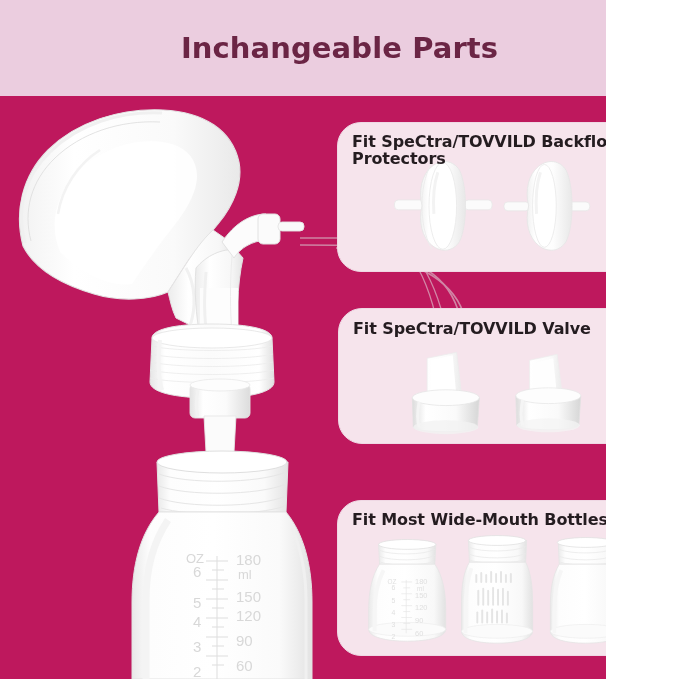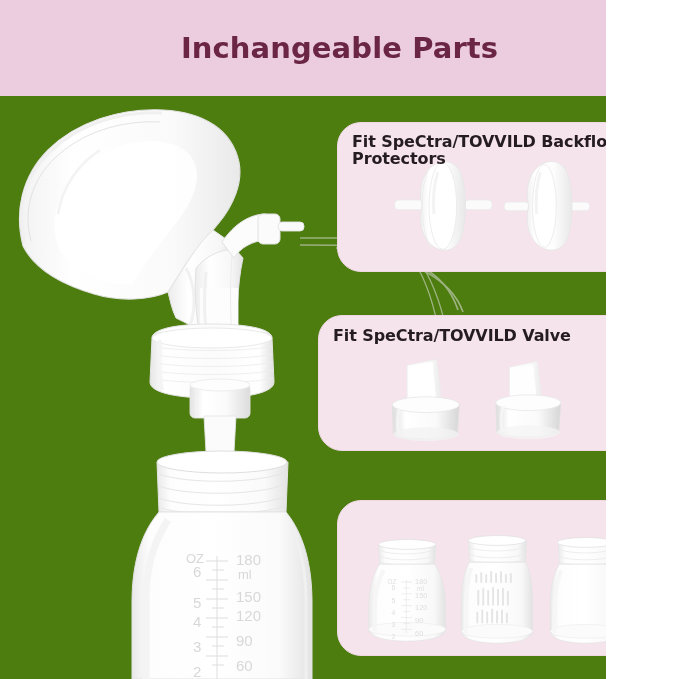--- a/index.html
+++ b/index.html
@@ -4,21 +4,21 @@
 <title>Inchangeable Parts</title>
 <style>
   html,body{margin:0;padding:0;}
   body{
     width:679px;height:679px;
     background:#ffffff;
     font-family:"Liberation Sans", sans-serif;
     overflow:hidden;
     position:relative;
   }
-  #page{position:absolute;inset:0;width:606px;height:679px;overflow:hidden;background:#4d7c0f;}
+  #page{position:absolute;inset:0;width:606px;height:679px;overflow:hidden;background:#be185d;}
 
   
   .header-band{
     position:absolute;left:0;top:0;width:679px;height:96px;
     background:#ebcddf;
     display:flex;align-items:center;justify-content:center;
   }
   .header-title{
     font-size:29px;
     font-weight:600;
@@ -43,21 +43,21 @@
     position:absolute;
     font-size:16px;
     line-height:17px;
     font-weight:600;
     color:#241c20;
     font-family:"DejaVu Sans", sans-serif;
     letter-spacing:-0.1px;
   }
   #callout-backflow{left:337px;top:122px;width:328px;height:150px;}
   #callout-backflow .callout-label{left:14px;top:10px;width:280px;}
-  #callout-valve{left:318px;top:308px;width:328px;height:136px;margin-top:7px;}
+  #callout-valve{left:338px;top:308px;width:328px;height:136px;}
   #callout-valve .callout-label{left:14px;top:11px;width:290px;}
   #callout-bottles{left:337px;top:500px;width:328px;height:156px;}
   #callout-bottles .callout-label{left:14px;top:10px;width:300px;}
 
   
   .box-art{position:absolute;left:0;top:0;width:100%;height:100%;}
 
   
   .scale-text{
     position:absolute;
@@ -434,15 +434,16 @@
           <path d="M 223 56 C 234 61, 268 61, 279 55"></path>
           <path d="M 224 62 C 235 66, 268 66, 278 61"></path>
         </g>
         <path d="M 223 64 C 216 76, 214 90, 214 106 L 214 132 C 214 140, 230 144, 250 144
                  C 270 144, 286 140, 286 132 L 286 106 C 286 90, 284 76, 279 64 Z" fill="url(#bt)" stroke="#e4e4e4" stroke-width="0.8"></path>
         <ellipse cx="250" cy="132" rx="36" ry="7" fill="#fbfbfb" stroke="#ededed" stroke-width="0.7"></ellipse>
         <path d="M 225 70 C 219 84, 218 98, 218 112 L 218 134" fill="none" stroke="#f6f6f6" stroke-width="4"></path>
         <path d="M 278 76 C 282 90, 283 104, 283 116 L 283 132" fill="none" stroke="#f1f1f1" stroke-width="2"></path>
       </g>
     </svg>
+    <div class="callout-label">Fit Most Wide-Mouth Bottles</div>
   </div>
 
 </div>
 
 </body></html>

